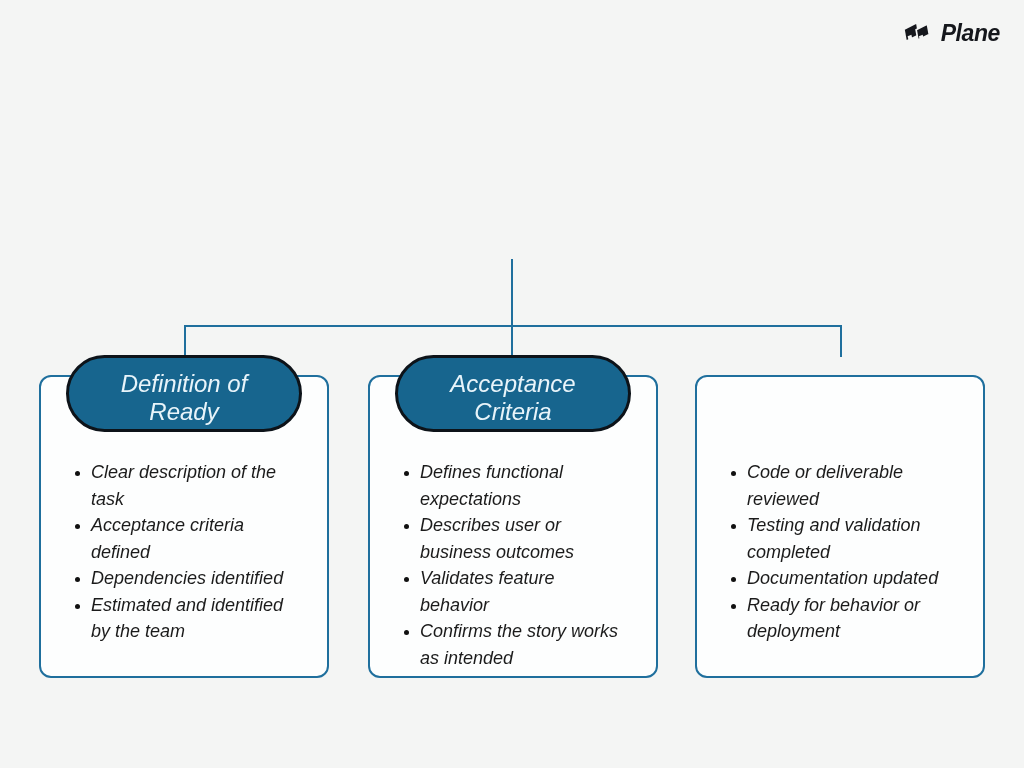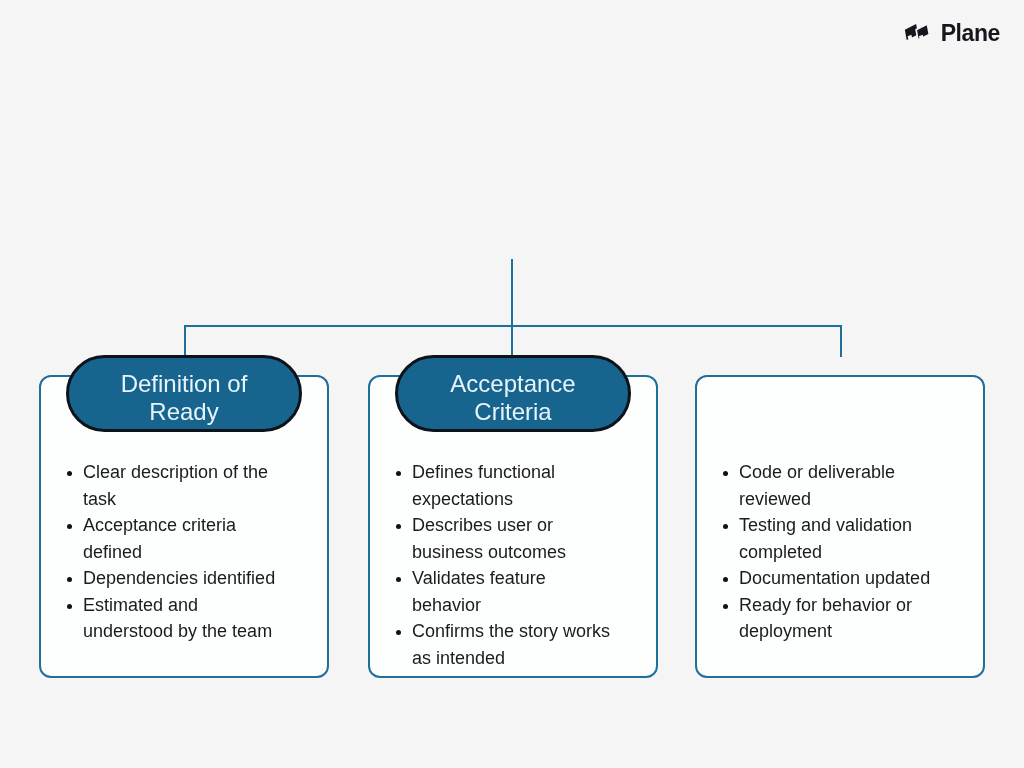--- a/index.html
+++ b/index.html
@@ -13,21 +13,21 @@
     --logo:#15171c;
   }
   *{margin:0;padding:0;box-sizing:border-box;}
   html,body{width:1024px;height:768px;}
   body{
     font-family:"Liberation Sans","DejaVu Sans",sans-serif;
     background:var(--background);
     position:relative;
     overflow:hidden;
   }
-  .stage{position:absolute;inset:0;width:1024px;height:768px;}
+  .stage{position:absolute;inset:0;width:1024px;height:768px;font-style:italic;}
 
   
   .logo{
     position:absolute;top:20px;right:24px;
     display:flex;align-items:center;gap:7px;
     color:var(--logo);
   }
   .logo-text{
     font-size:23px;font-weight:bold;letter-spacing:-0.4px;color:var(--logo);
   }
@@ -77,21 +77,21 @@
     padding:0 28px;
     z-index:2;
   }
   .pill-label{
     color:var(--pill-text);
     font-size:24px;line-height:1.18;margin-top:9px;
   }
   .card ul{
     box-sizing:border-box;
     width:242px;
-    margin:82px 0 0 0;
+    margin:82px 0 0 8px;
     padding-left:42px;
     list-style:disc outside;
     color:var(--text);
     font-size:18px;
     line-height:26.5px;
   }
   .card ul li::marker{color:#111;font-size:15px;}
 </style>
 </head>
 <body>
@@ -115,21 +115,21 @@
   <div class="line h-span"></div>
   <div class="line v-left"></div>
   <div class="line v-right"></div>
 
   <div class="column col-1">
     <div class="card">
       <ul>
           <li>Clear description of the task</li>
           <li>Acceptance criteria defined</li>
           <li>Dependencies identified</li>
-          <li>Estimated and understood by the team</li>
+          <li>Estimated and identified by the team</li>
         </ul>
     </div>
     <div class="pill">
       <span class="pill-label">Definition of Ready</span>
     </div>
   </div>
 
   <div class="column col-2">
     <div class="card">
       <ul>

